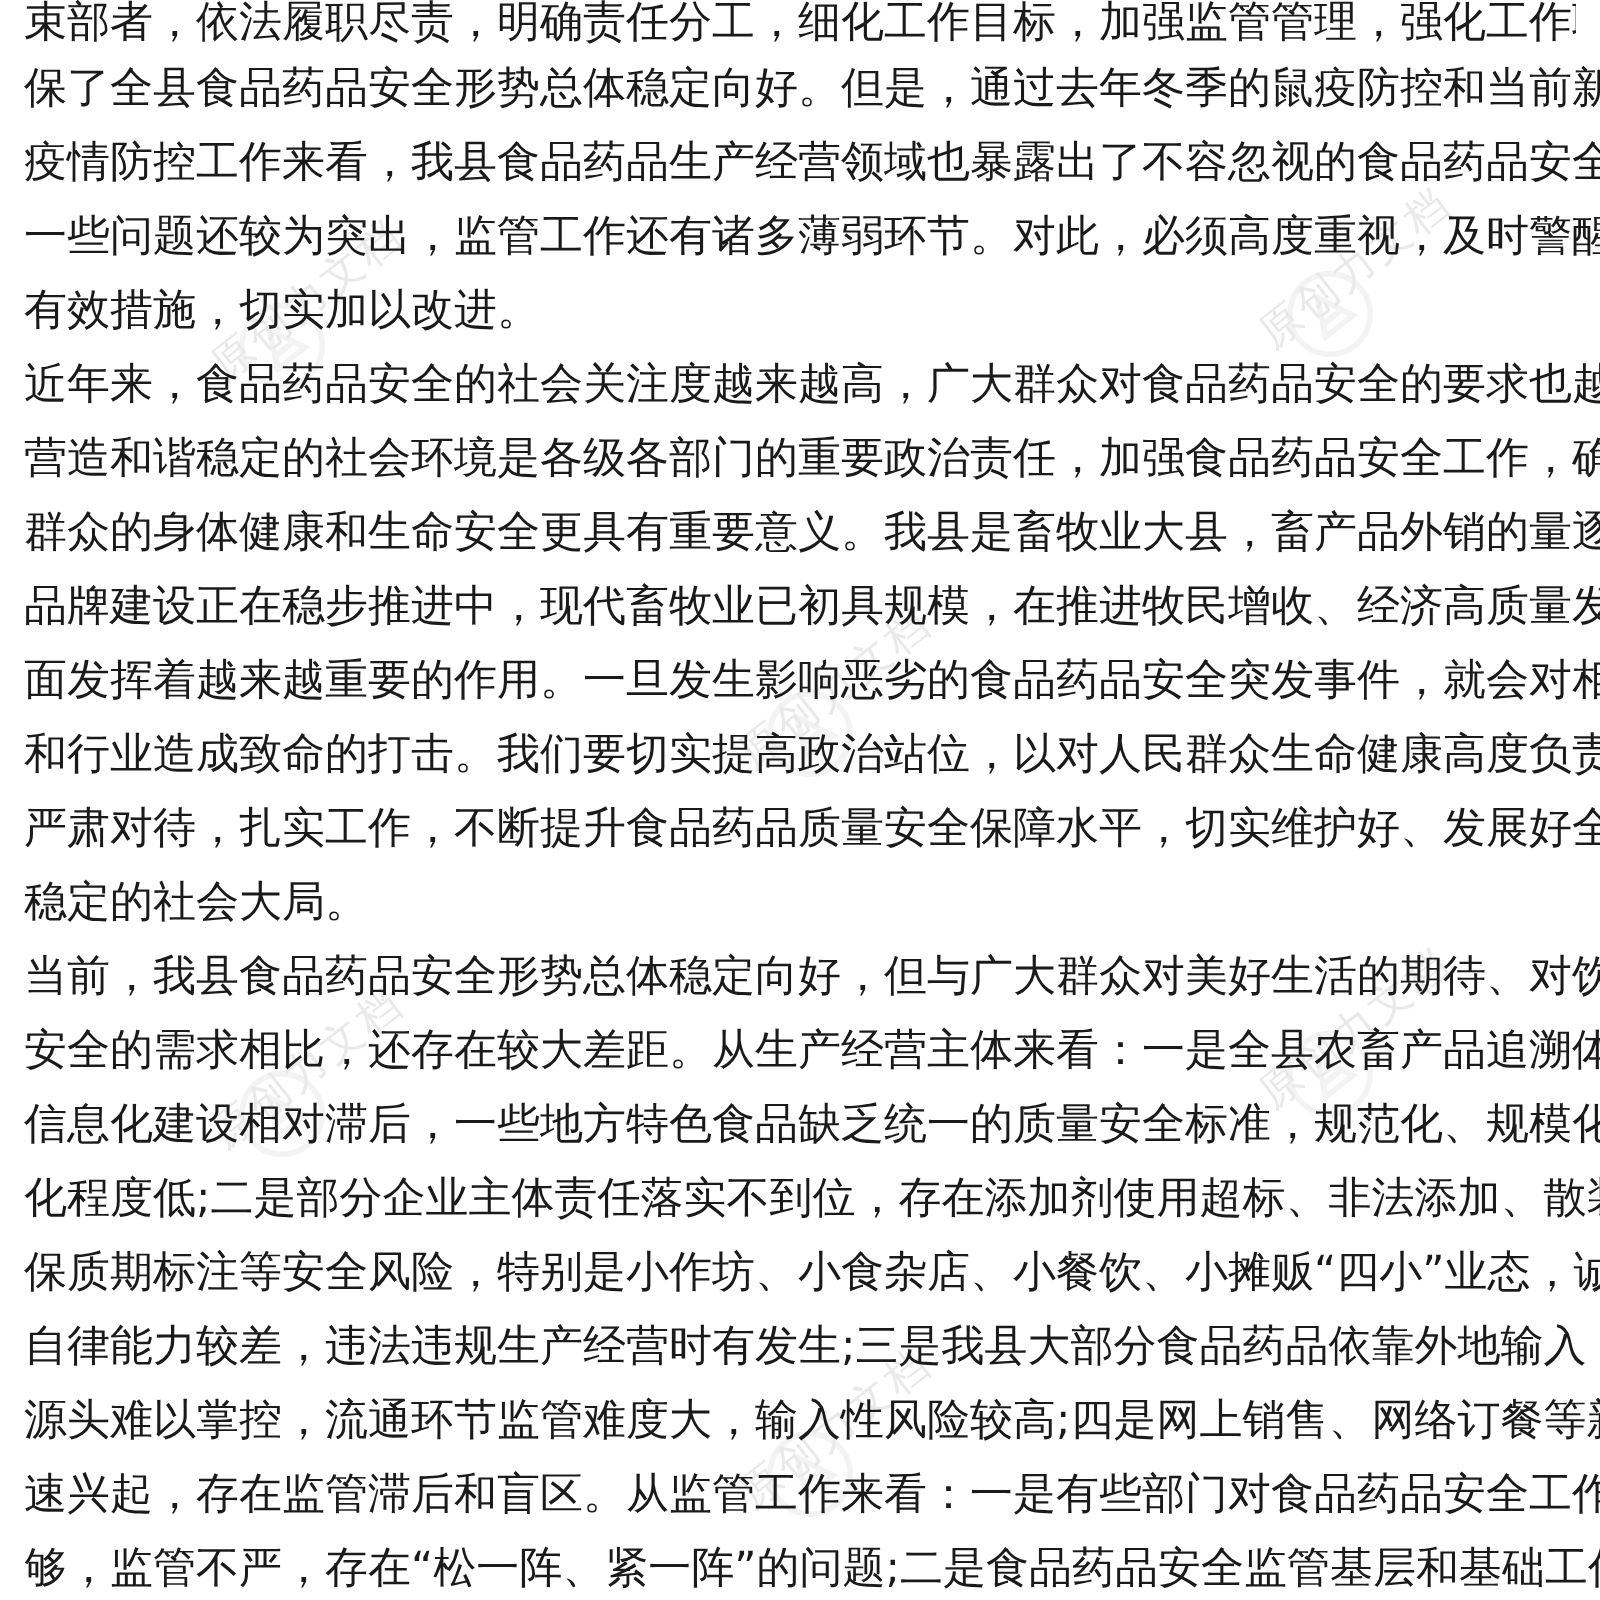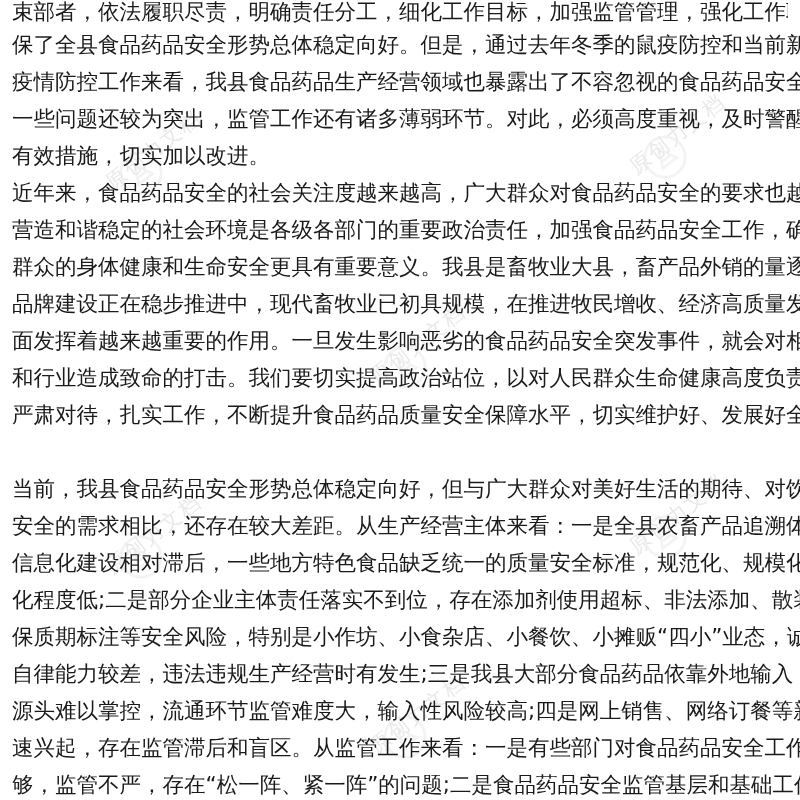--- a/index.html
+++ b/index.html
@@ -570,20 +570,21 @@
         <span>实</span>
         <span>维</span>
         <span>护</span>
         <span>好</span>
         <span>、</span>
         <span>发</span>
         <span>展</span>
         <span>好</span>
         <span>全</span>
       </div>
+      <div class="doc-line ragged" style="top: 433px;">稳定的社会大局。</div>
       <div class="doc-line justify" style="top: 470px;">
         <span>当</span>
         <span>前</span>
         <span>，</span>
         <span>我</span>
         <span>县</span>
         <span>食</span>
         <span>品</span>
         <span>药</span>
         <span>品</span>

